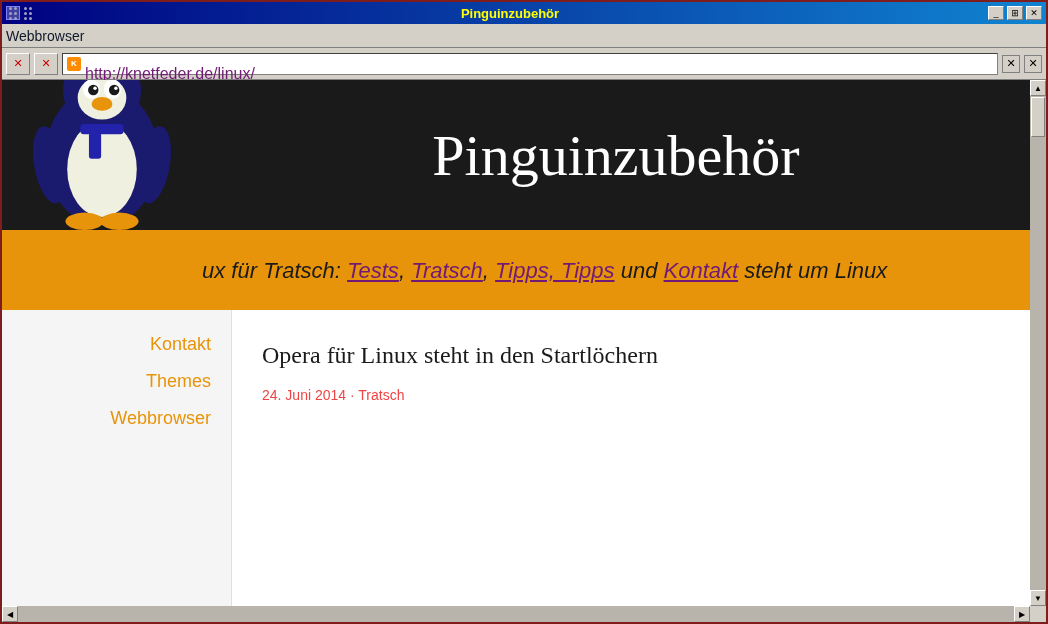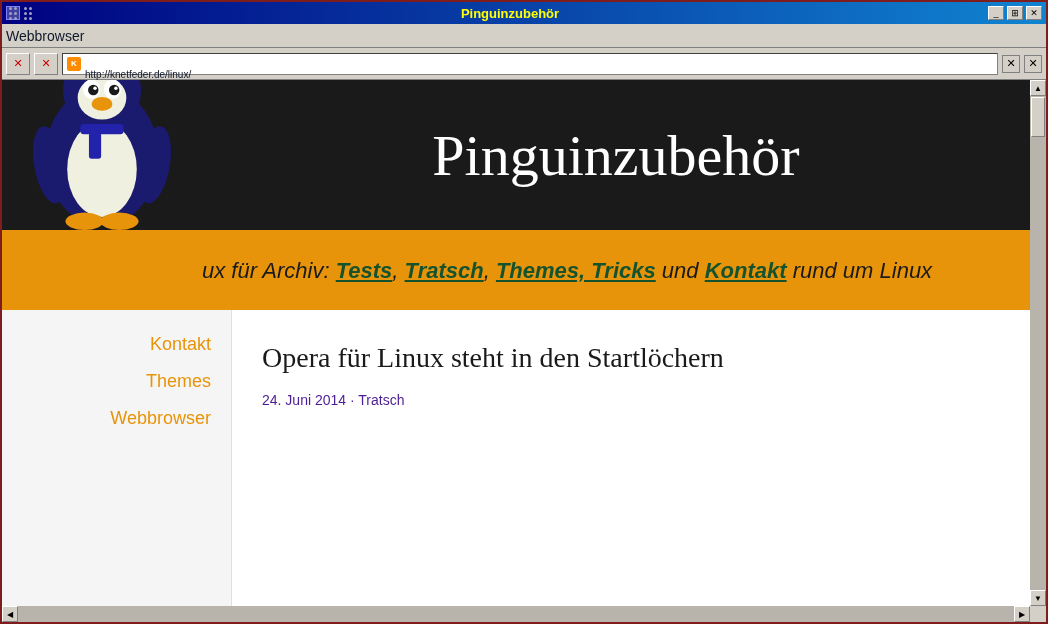--- a/index.html
+++ b/index.html
@@ -160,22 +160,22 @@
       display: flex;
       align-items: center;
       justify-content: center;
       font-size: 8px;
       color: white;
       font-weight: bold;
       flex-shrink: 0;
     }
 
     .address-text {
-      font-size: 10px;
-      color: #0f172a;
+      font-size: 16px;
+      color: #701a75;
       flex: 1;
       margin-top: 21px;
     }
 
     .address-x-btn {
       width: 18px;
       height: 18px;
       background: #d4d0c8;
       border: 1px solid #808080;
       display: flex;
@@ -251,23 +251,23 @@
     }
 
     .orange-bar-text {
       font-size: 22px;
       font-style: italic;
       color: #1a1a1a;
       line-height: 1.5;
     }
 
     .orange-bar-text a {
-      color: #14532d;
+      color: #701a75;
       text-decoration: underline;
-      font-weight: bold;
+      font-weight: normal;
       font-style: italic;
     }
 
     
     .main-layout {
       display: flex;
       flex: 1;
       overflow: hidden;
     }
 
@@ -293,31 +293,31 @@
       padding: 4px 0;
     }
 
     .content-area {
       flex: 1;
       padding: 30px 30px;
       overflow: hidden;
     }
 
     .article-title {
-      font-size: 28px;
+      font-size: 24px;
       font-family: Georgia, serif;
       font-weight: normal;
       color: #1a1a1a;
       line-height: 1.3;
       margin-bottom: 16px;
     }
 
     .article-meta {
       font-size: 14px;
-      color: #4c1d95;
+      color: #ef4444;
     }
 
     
     .scrollbar-v {
       width: 16px;
       background: #d4d0c8;
       display: flex;
       flex-direction: column;
       align-items: center;
       flex-shrink: 0;
@@ -488,27 +488,27 @@
               <rect x="65" y="118" width="14" height="30" fill="#2222aa" rx="3"></rect>
             </svg>
           </div>
           <div class="site-title-area">
             <span class="site-title">Pinguinzubehör</span>
           </div>
         </div>
 
         <div class="orange-bar">
           <div class="orange-bar-text">
-            <span>ux für Archiv:</span>
+            <span>ux für Tratsch:</span>
             <a><span>Tests</span></a><span>,</span>
             <a><span>Tratsch</span></a><span>,</span>
-            <a><span>Themes, Tricks</span></a>
+            <a><span>Tipps, Tipps</span></a>
             <span>und</span>
             <a><span>Kontakt</span></a>
-            <span>rund um Linux</span>
+            <span>steht um Linux</span>
           </div>
         </div>
 
         <div class="main-layout">
 
           <div class="sidebar">
             <a class="sidebar-link">Kontakt</a>
             <a class="sidebar-link">Themes</a>
             <a class="sidebar-link">Webbrowser</a>
           </div>

